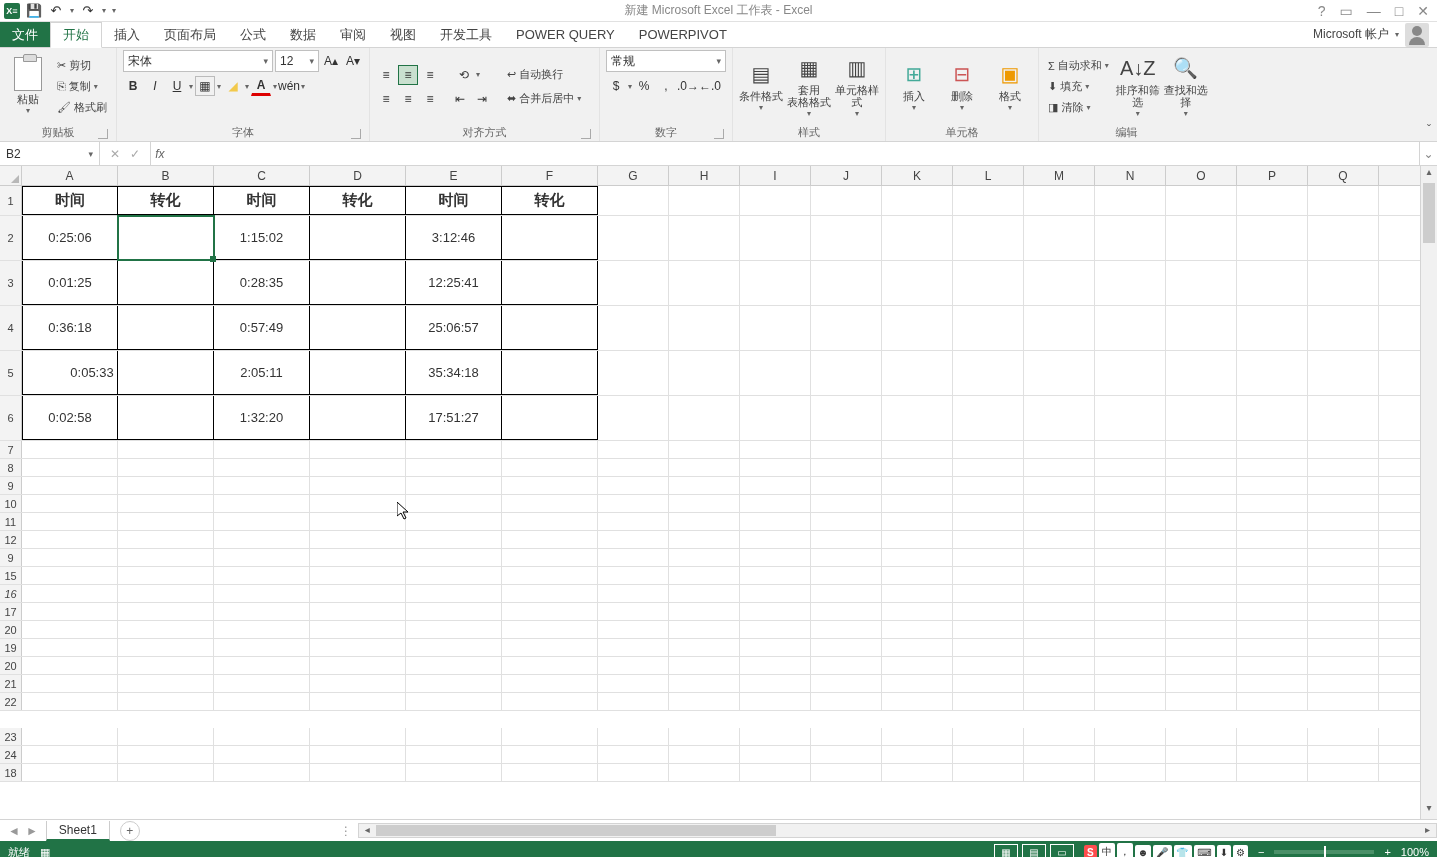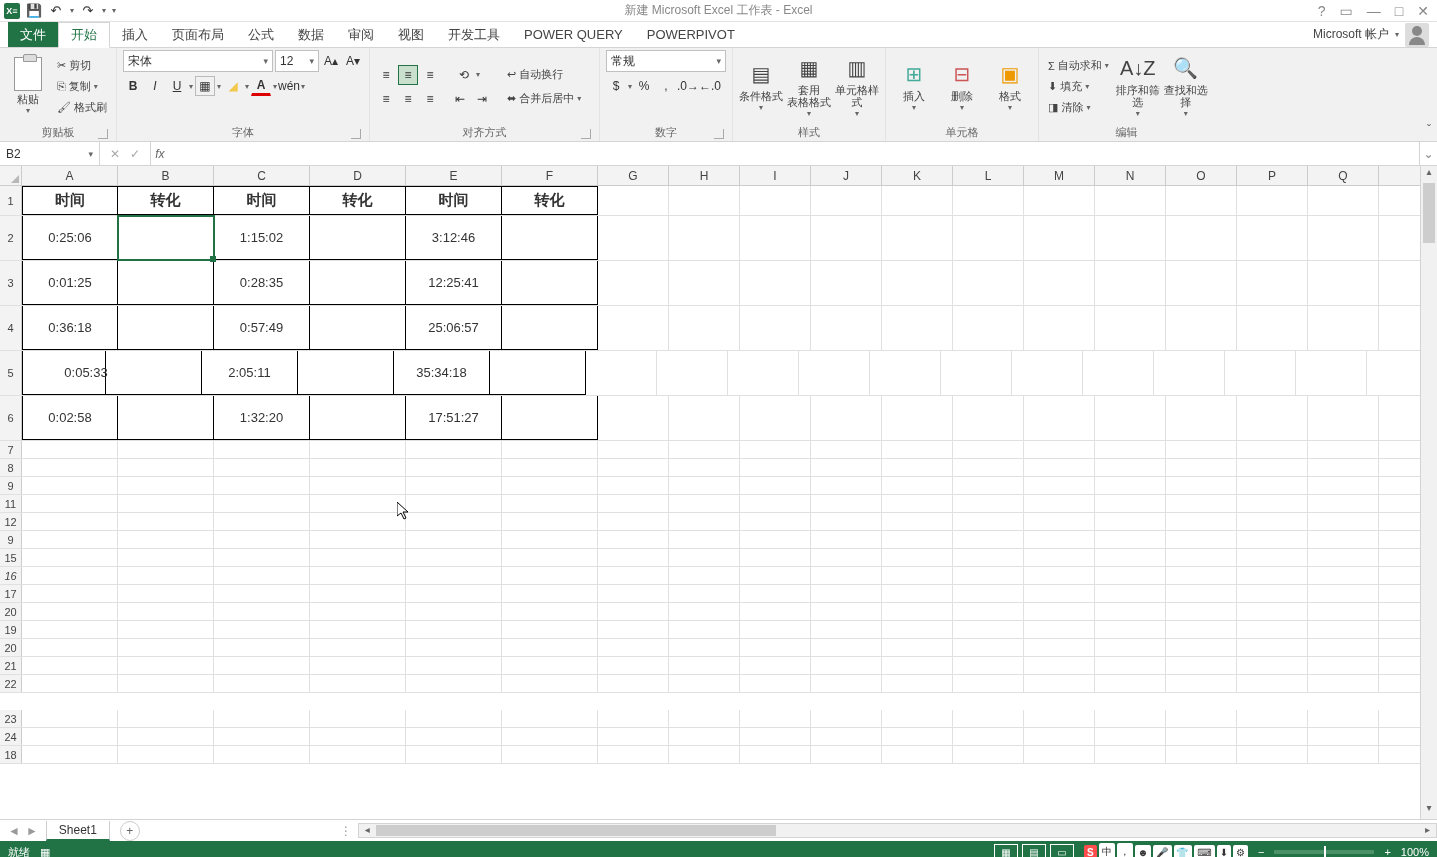--- a/index.html
+++ b/index.html
@@ -7,21 +7,21 @@
 
 
 .titlebar { height: 22px; background: #fff; display: flex; align-items: center; border-bottom: 1px solid #e1e1e1; }
 .titlebar .qat { display: flex; align-items: center; gap: 6px; padding-left: 4px; }
 .titlebar .qat-icon { width: 16px; height: 16px; display: flex; align-items: center; justify-content: center; font-size: 13px; }
 .xl-logo { width: 16px; height: 16px; background: #217346; color: #fff; font-size: 9px; font-weight: bold; display: flex; align-items: center; justify-content: center; border-radius: 2px; }
 .titlebar .doctitle { position: absolute; left: 50%; transform: translateX(-50%); color: #888; font-size: 12px; }
 .titlebar .win-ctrl { margin-left: auto; display: flex; gap: 14px; padding-right: 8px; color: #888; font-size: 14px; }
 
 
-.ribbon-tabs { height: 26px; background: #fff; display: flex; align-items: stretch; border-bottom: 1px solid #d4d4d4; padding-left: 8px; }
+.ribbon-tabs { height: 26px; background: #fff; display: flex; align-items: stretch; border-bottom: 1px solid #d4d4d4; }
 .tab { padding: 0 12px; display: flex; align-items: center; color: #444; font-size: 13px; cursor: pointer; }
 .tab.file { background: #217346; color: #fff; }
 .tab.active { background: #fff; color: #217346; border: 1px solid #d4d4d4; border-bottom: 1px solid #fff; margin-bottom: -1px; }
 .tab-spacer { flex: 1; }
 .account-area { display: flex; align-items: center; gap: 6px; padding-right: 8px; color: #444; font-size: 12px; }
 .avatar { width: 24px; height: 24px; background: #ddd; border-radius: 2px; position: relative; }
 .avatar::before { content: ""; position: absolute; width: 10px; height: 10px; border-radius: 50%; background: #888; top: 3px; left: 7px; }
 .avatar::after { content: ""; position: absolute; width: 16px; height: 8px; border-radius: 8px 8px 0 0; background: #888; bottom: 2px; left: 4px; }
 
 
@@ -463,21 +463,21 @@
           <div class="cell" style="width: 71px;"></div>
           <div class="cell" style="width: 71px;"></div>
           <div class="cell" style="width: 71px;"></div>
           <div class="cell" style="width: 71px;"></div>
           <div class="cell" style="width: 71px;"></div>
           <div class="cell" style="width: 71px;"></div>
           <div class="cell" style="width: 71px;"></div>
         </div>
         <div class="row" style="height: 45px;">
           <div class="rh">5</div>
-          <div class="cell bordered first-col" style="width: 84px; padding-left: 44px;">0:05:33</div>
+          <div class="cell bordered first-col" style="width: 96px; padding-left: 44px;">0:05:33</div>
           <div class="cell bordered" style="width: 96px;"></div>
           <div class="cell bordered" style="width: 96px;">2:05:11</div>
           <div class="cell bordered" style="width: 96px;"></div>
           <div class="cell bordered" style="width: 96px;">35:34:18</div>
           <div class="cell bordered" style="width: 96px;"></div>
           <div class="cell" style="width: 71px;"></div>
           <div class="cell" style="width: 71px;"></div>
           <div class="cell" style="width: 71px;"></div>
           <div class="cell" style="width: 71px;"></div>
           <div class="cell" style="width: 71px;"></div>
@@ -543,20 +543,40 @@
           <div class="cell" style="width: 71px;"></div>
           <div class="cell" style="width: 71px;"></div>
           <div class="cell" style="width: 71px;"></div>
           <div class="cell" style="width: 71px;"></div>
           <div class="cell" style="width: 71px;"></div>
           <div class="cell" style="width: 71px;"></div>
           <div class="cell" style="width: 71px;"></div>
         </div>
         <div class="row" style="height: 18px;">
           <div class="rh">9</div>
+          <div class="cell" style="width: 96px;"></div>
+          <div class="cell" style="width: 96px;"></div>
+          <div class="cell" style="width: 96px;"></div>
+          <div class="cell" style="width: 96px;"></div>
+          <div class="cell" style="width: 96px;"></div>
+          <div class="cell" style="width: 96px;"></div>
+          <div class="cell" style="width: 71px;"></div>
+          <div class="cell" style="width: 71px;"></div>
+          <div class="cell" style="width: 71px;"></div>
+          <div class="cell" style="width: 71px;"></div>
+          <div class="cell" style="width: 71px;"></div>
+          <div class="cell" style="width: 71px;"></div>
+          <div class="cell" style="width: 71px;"></div>
+          <div class="cell" style="width: 71px;"></div>
+          <div class="cell" style="width: 71px;"></div>
+          <div class="cell" style="width: 71px;"></div>
+          <div class="cell" style="width: 71px;"></div>
+        </div>
+        <div class="row" style="height: 18px;">
+          <div class="rh">10</div>
           <div class="cell" style="width: 96px;"></div>
           <div class="cell" style="width: 96px;"></div>
           <div class="cell" style="width: 96px;"></div>
           <div class="cell" style="width: 96px;"></div>
           <div class="cell" style="width: 96px;"></div>
           <div class="cell" style="width: 96px;"></div>
           <div class="cell" style="width: 71px;"></div>
           <div class="cell" style="width: 71px;"></div>
           <div class="cell" style="width: 71px;"></div>
           <div class="cell" style="width: 71px;"></div>

